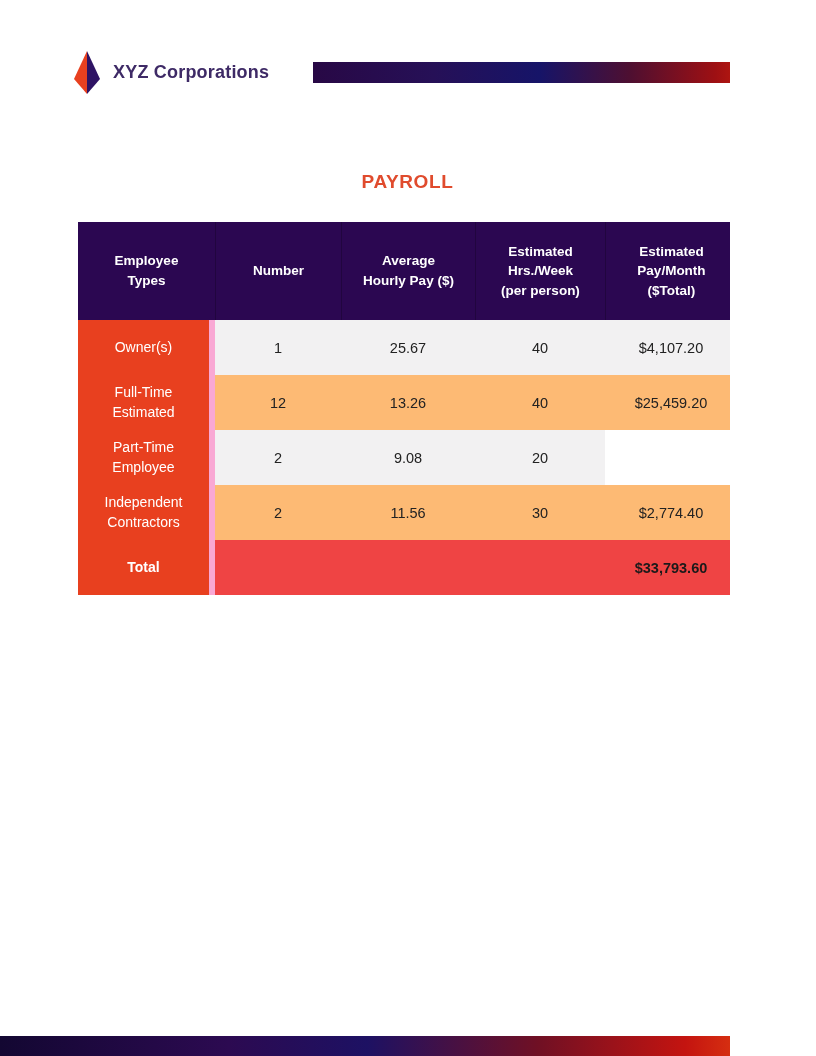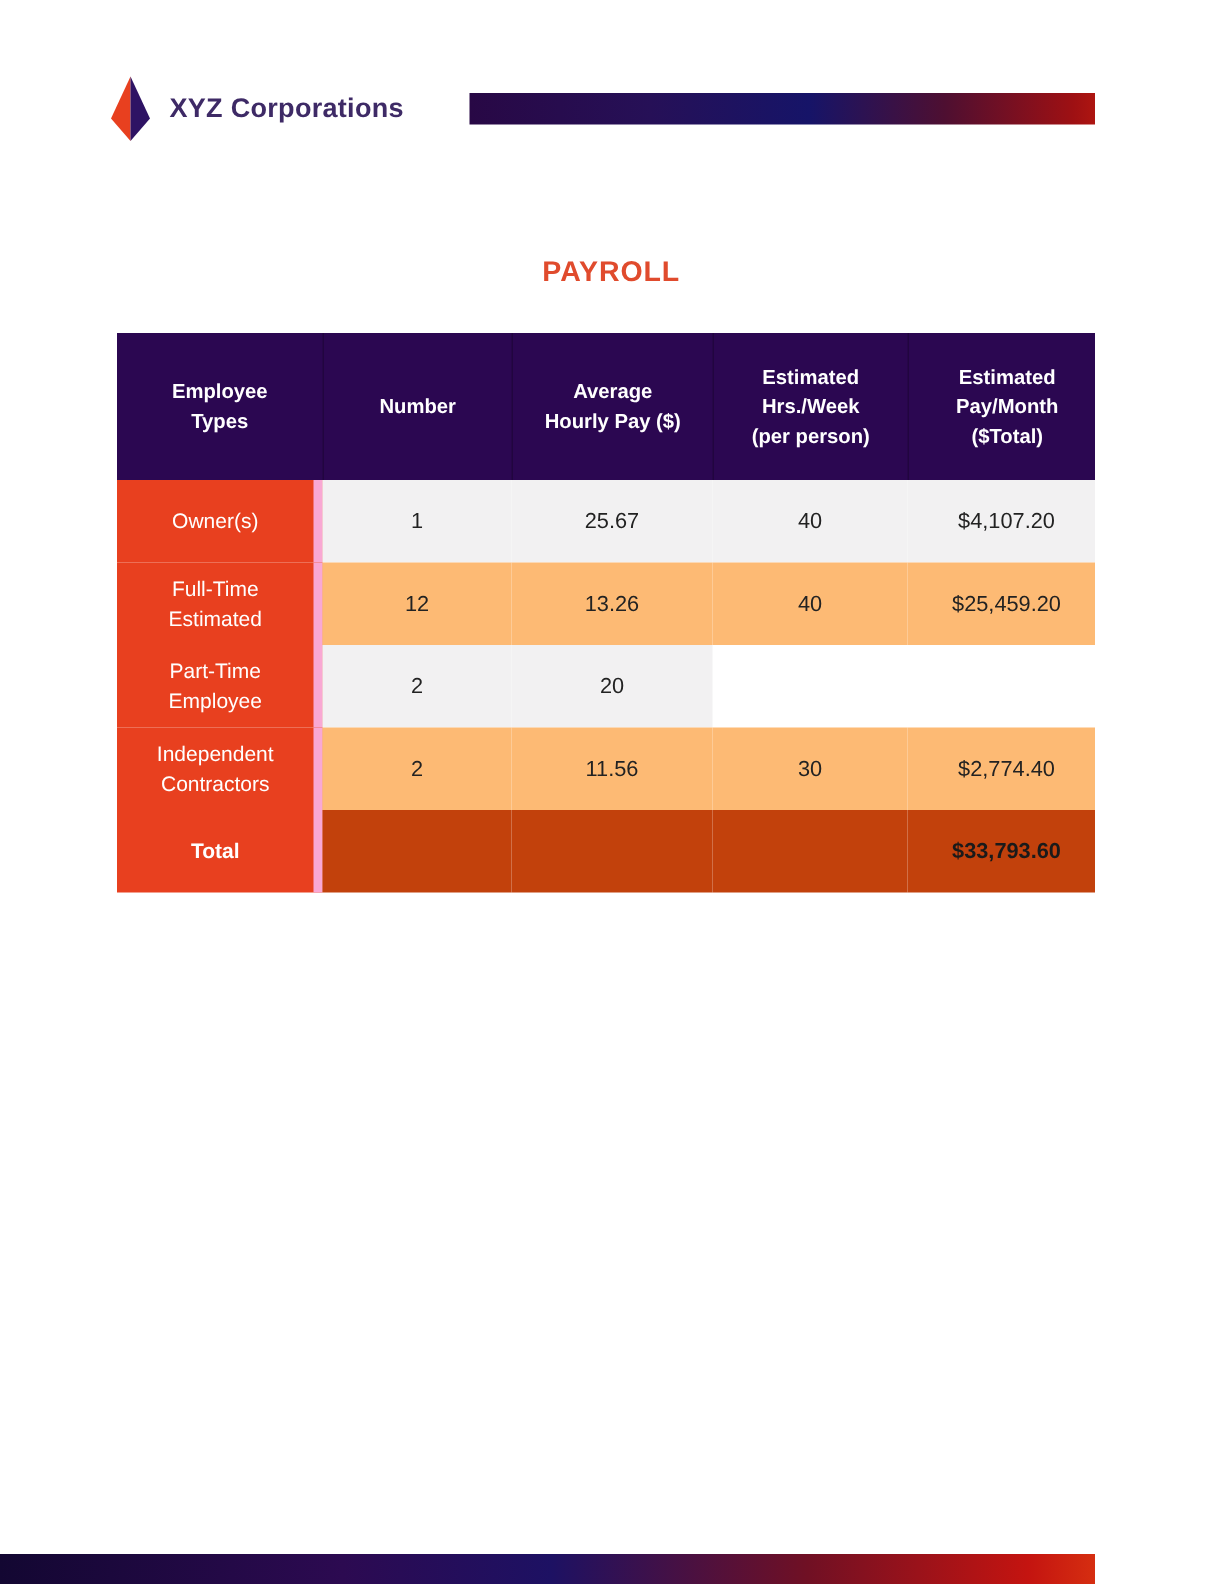--- a/index.html
+++ b/index.html
@@ -107,21 +107,21 @@
   }
   .data-cell {
     display: flex;
     align-items: center;
     justify-content: center;
     font-size: 14.5px;
     color: #222222;
   }
   .row-alt .data-cell { background: #f2f1f2; }
   .row-plain .data-cell { background: #fdba74; }
-  .total-row .data-cell { background: #c2410c; }
+  .total-row .data-cell { background: #ef4444; }
   .total-label { font-weight: bold; }
   .total-value { font-weight: bold; color: #1a1a1a; }
 </style>
 </head>
 <body>
 
 <div class="page">
 
   <div class="logo">
     <svg viewBox="0 0 30 45" aria-hidden="true">
@@ -165,20 +165,21 @@
       <div class="data-cell">12</div>
       <div class="data-cell">13.26</div>
       <div class="data-cell">40</div>
       <div class="data-cell">$25,459.20</div>
     </div>
 
     <div class="grid-row trow row-alt">
       <div class="label-cell">Part-Time
 Employee</div>
       <div class="data-cell">2</div>
+      <div class="data-cell">9.08</div>
       <div class="data-cell">20</div>
     </div>
 
     <div class="grid-row trow row-plain">
       <div class="label-cell">Independent
 Contractors</div>
       <div class="data-cell">2</div>
       <div class="data-cell">11.56</div>
       <div class="data-cell">30</div>
       <div class="data-cell">$2,774.40</div>

